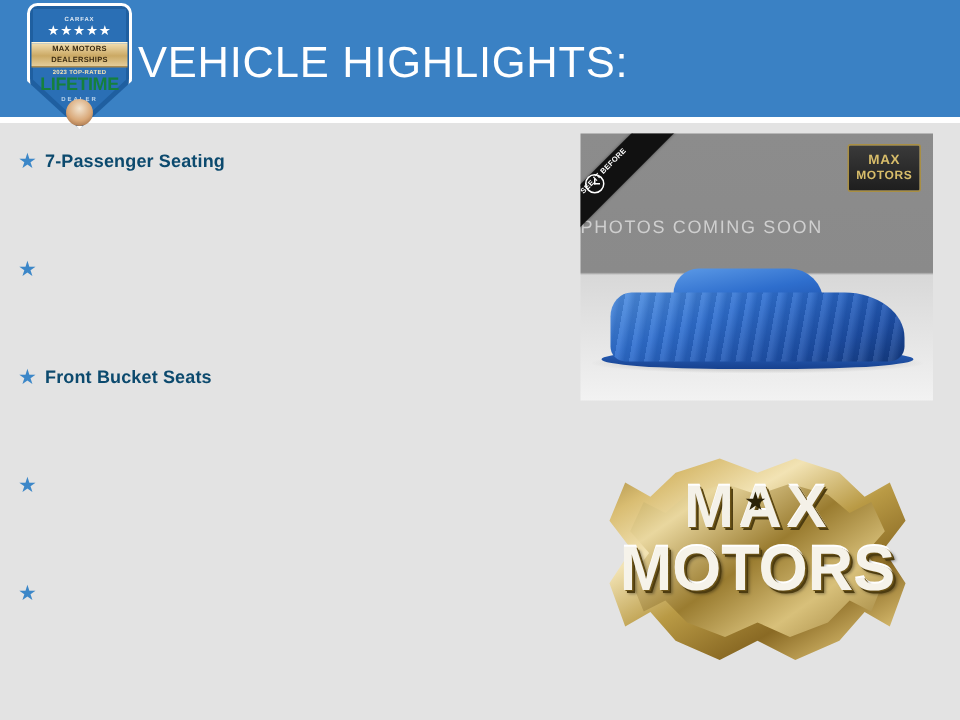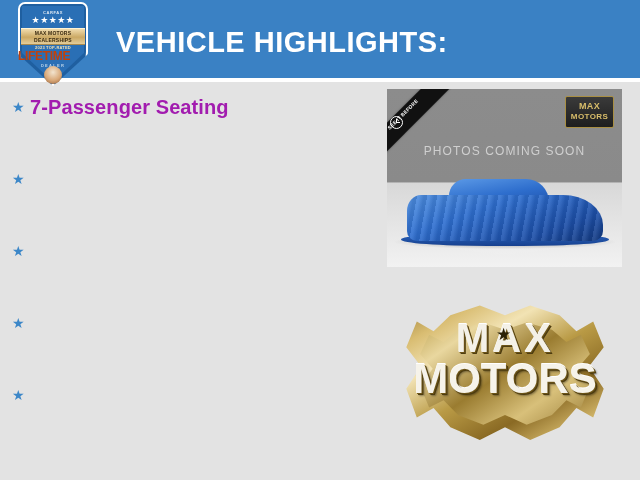--- a/index.html
+++ b/index.html
@@ -32,25 +32,25 @@
   .header-rule {
     position: absolute;
     left: 0;
     top: 78px;
     width: 640px;
     height: 4px;
     background: #ffffff;
   }
   .header-title {
     position: absolute;
-    left: 116px;
+    left: 92px;
     top: 25px;
     color: #ffffff;
     font-size: 29px;
-    font-weight: bold;
+    font-weight: normal;
     letter-spacing: 0.5px;
     line-height: 34px;
     white-space: nowrap;
   }
 
   
   .badge {
     position: absolute;
     left: 18px;
     top: 2px;
@@ -123,21 +123,22 @@
     text-align: center;
     color: #f3e2b6;
     font-size: 4px;
     font-weight: bold;
     letter-spacing: 0.2px;
   }
   .badge-lifetime {
     position: absolute;
     left: 0; right: 0;
     top: 48px;
-    color: #c2410c;
+    text-align: center;
+    color: #15803d;
     font-size: 12px;
     font-weight: bold;
     letter-spacing: -0.3px;
     line-height: 13px;
   }
   .badge-dealer {
     position: absolute;
     left: 0; right: 0;
     top: 61px;
     text-align: center;
@@ -171,22 +172,22 @@
     padding-left: 12px;
   }
   .bullet-star {
     color: #3c87c8;
     font-size: 14px;
     line-height: 22px;
     width: 18px;
     flex: 0 0 18px;
   }
   .bullet-text {
-    color: #a21caf;
-    font-size: 20px;
+    color: #0c4a6e;
+    font-size: 12px;
     font-weight: bold;
     line-height: 22px;
     letter-spacing: 0.1px;
     white-space: nowrap;
   }
 
   
   .photo-card {
     position: absolute;
     left: 387px;
@@ -212,21 +213,21 @@
     color: #d6d6d6;
     font-size: 21px;
     font-weight: normal;
     letter-spacing: 1.6px;
     text-shadow: 0 1px 2px rgba(0,0,0,0.25);
   }
   .photo-coming {
     position: absolute;
     left: 0; right: 0;
     top: 55px;
-    text-align: center;
+    text-align: left;
     color: #cfcfcf;
     font-size: 12px;
     letter-spacing: 1.1px;
   }
   .car {
     position: absolute;
     left: 20px;
     bottom: 26px;
     width: 196px;
     height: 62px;
@@ -454,20 +455,21 @@
       <span class="bullet-star">★</span>
       <span class="bullet-text">7-Passenger Seating</span>
     </div>
 
     <div class="bullet-row">
       <span class="bullet-star">★</span>
     </div>
 
     <div class="bullet-row">
       <span class="bullet-star">★</span>
+      <span class="bullet-text">Front Bucket Seats</span>
     </div>
 
     <div class="bullet-row">
       <span class="bullet-star">★</span>
     </div>
 
     <div class="bullet-row">
       <span class="bullet-star">★</span>
     </div>
 

